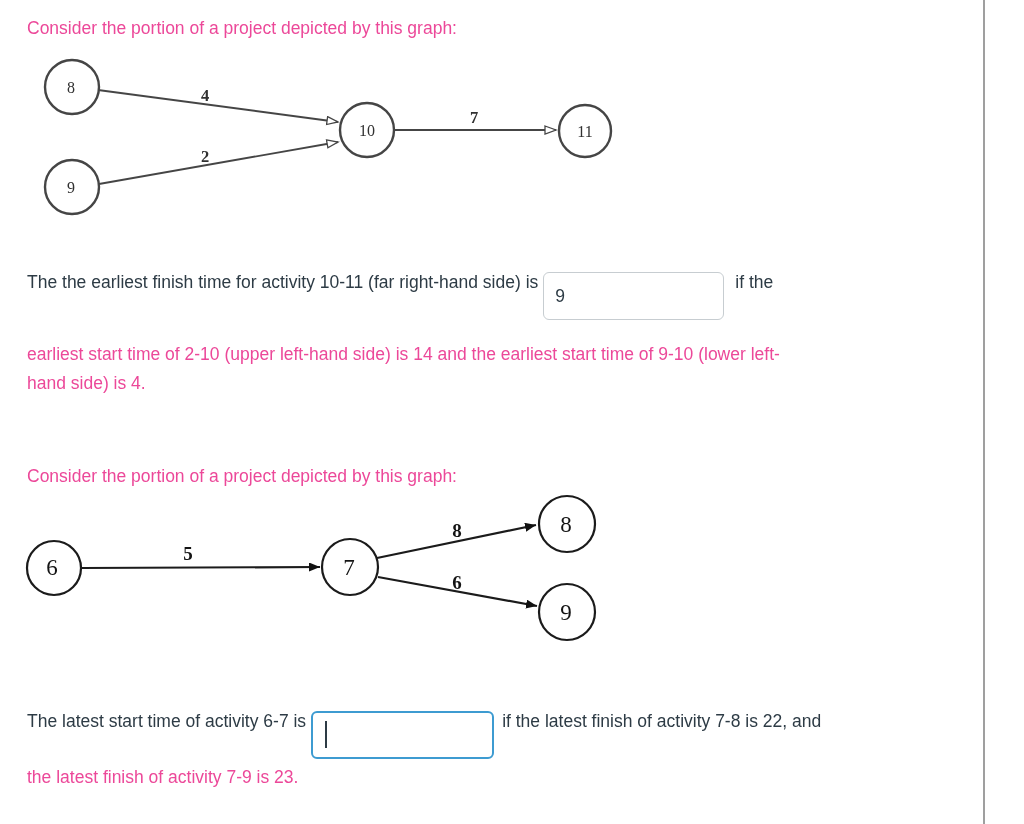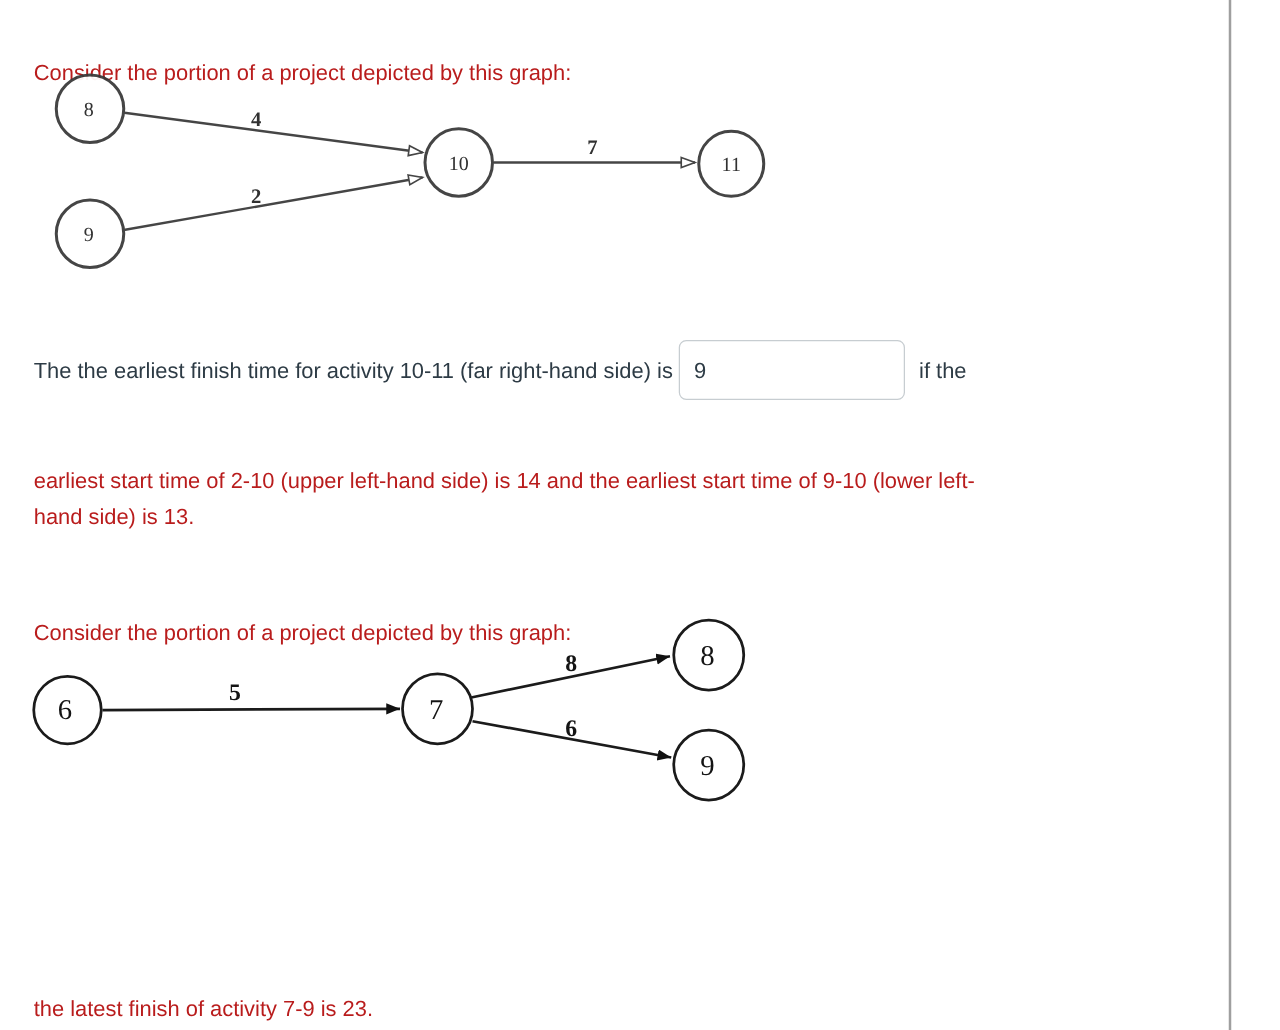--- a/index.html
+++ b/index.html
@@ -1,21 +1,21 @@
 <!DOCTYPE html>
 <html><head>
 <meta charset="utf-8">
 <style>
   html,body{margin:0;padding:0;background:#ffffff;}
   #screen{
     position:relative;width:1024px;height:824px;background:#ffffff;overflow:hidden;
     font-family:"Liberation Sans",sans-serif;color:#2d3b45;
   }
-  .para{position:absolute;left:27px;font-size:17.5px;line-height:29px;white-space:nowrap;color:#b91c1c;margin-top:30px;}
-  .inline-row{position:absolute;left:27px;display:flex;align-items:center;white-space:nowrap;font-size:17.5px;color:#2d3b45;}
+  .para{position:absolute;left:27px;font-size:17.5px;line-height:29px;white-space:nowrap;color:#ec4899;}
+  .inline-row{position:absolute;left:27px;display:flex;align-items:flex-start;white-space:nowrap;font-size:17.5px;color:#2d3b45;}
   .answer-input{
     box-sizing:border-box;height:48px;border:1px solid #c7cdd1;border-radius:6px;
     font-family:"Liberation Sans",sans-serif;font-size:17.5px;color:#2d3b45;
     padding:0 0 0 11px;background:#fff;outline:none;
   }
   .answer-input.q1{width:181px;margin-left:5px;margin-right:11px;}
   .input-wrap{position:relative;display:inline-block;margin-left:5px;margin-right:8px;}
   .answer-input.q2{width:183px;border:2px solid #3d9bd1;margin:0;}
   .caret{
     position:absolute;left:14px;top:10px;width:2px;height:27px;background:#2d3b45;
@@ -63,21 +63,21 @@
     <text class="edge-label" x="474" y="123">7</text>
   </svg>
 
   <div class="inline-row" style="top:272px;height:48px;">
     <span>The the earliest finish time for activity 10-11 (far right-hand side) is</span>
     <input class="answer-input q1" type="text" value="9" style="">
     <span>if the</span>
   </div>
 
   <div class="para" style="top:340px;">earliest start time of 2-10 (upper left-hand side) is 14 and the earliest start time of 9-10 (lower left-</div>
-  <div class="para" style="top:369px;">hand side) is 13.</div>
+  <div class="para" style="top:369px;">hand side) is 4.</div>
 
   <div class="para" style="top:462px;">Consider the portion of a project depicted by this graph:</div>
 
   <svg class="graph g2" style="top:490px;" width="650" height="160" viewBox="0 490 650 160">
     <defs>
       <marker id="m-solid" markerUnits="userSpaceOnUse" markerWidth="14" markerHeight="11" refX="11" refY="4.5" orient="auto">
         <path d="M0,0 L11,4.5 L0,9 Z" fill="#111111"></path>
       </marker>
     </defs>
     <line x1="82" y1="568" x2="320" y2="567" marker-end="url(#m-solid)"></line>
@@ -89,17 +89,25 @@
     <circle cx="567" cy="612" r="28"></circle>
     <text x="52" y="575">6</text>
     <text x="349" y="575">7</text>
     <text x="566" y="532">8</text>
     <text x="566" y="620">9</text>
     <text class="edge-label" x="188" y="560">5</text>
     <text class="edge-label" x="457" y="537">8</text>
     <text class="edge-label" x="457" y="589">6</text>
   </svg>
 
+  <div class="inline-row" style="top:711px;height:48px;">
+    <span>The latest start time of activity 6-7 is</span>
+    <span class="input-wrap">
+      <input class="answer-input q2" type="text" value="" style="">
+      <span class="caret"></span>
+    </span>
+    <span>if the latest finish of activity 7-8 is 22, and</span>
+  </div>
 
   <div class="para" style="top:763px;">the latest finish of activity 7-9 is 23.</div>
 
   <div class="divider"></div>
 </div>
 
 </body></html>

